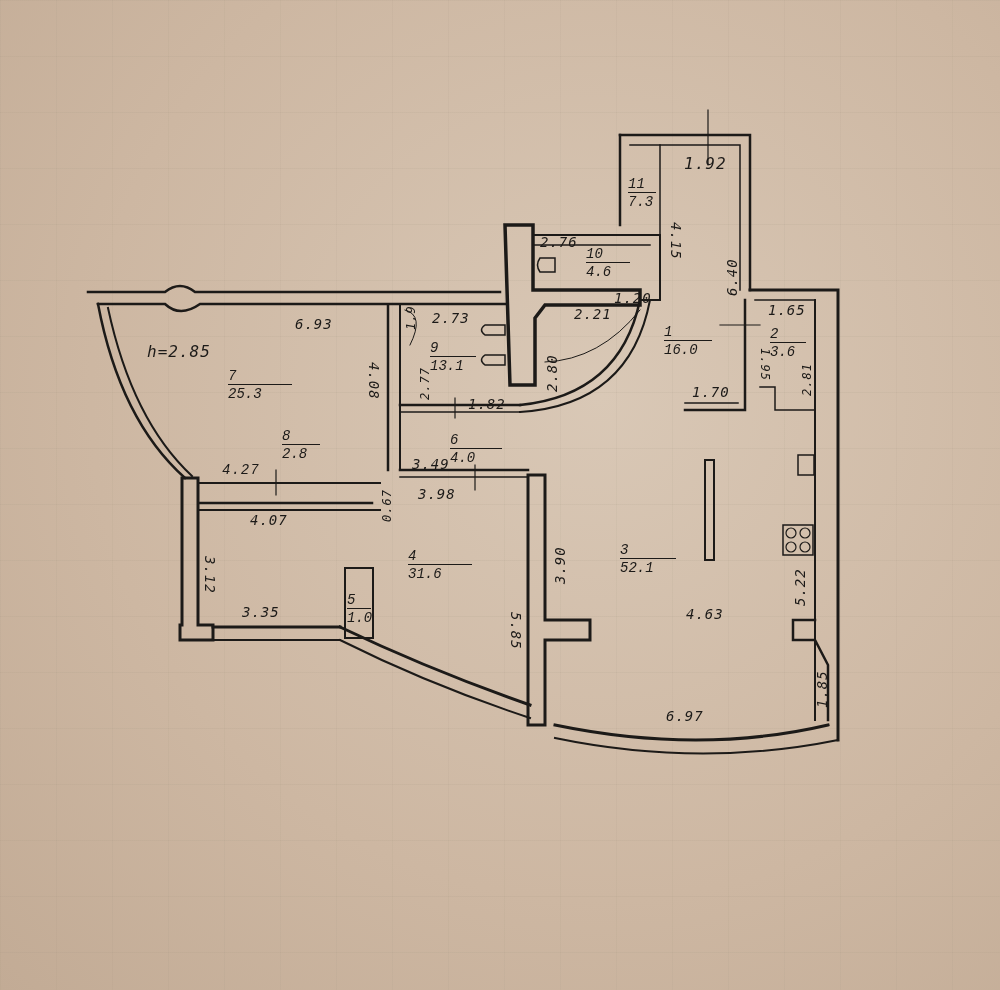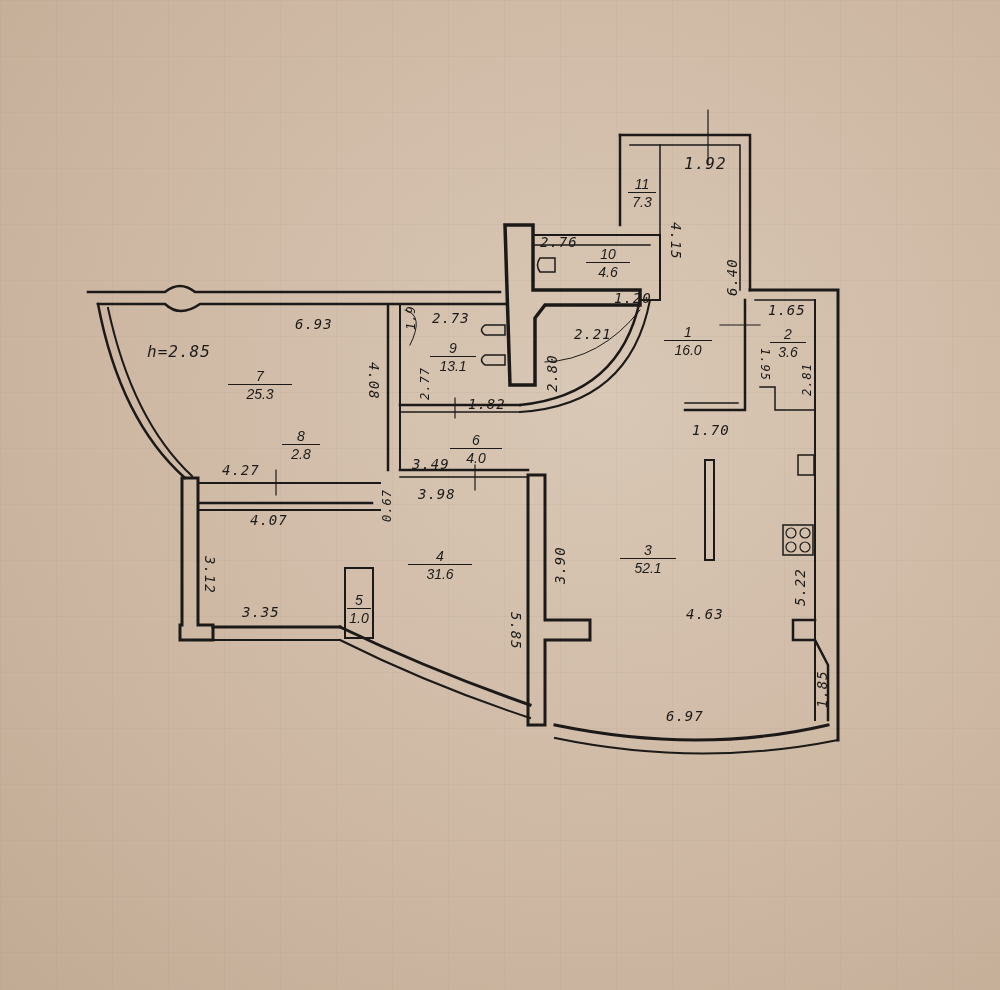--- a/index.html
+++ b/index.html
@@ -14,21 +14,21 @@
         linear-gradient(rgba(150,140,120,0.10) 1px, transparent 1px) 0 0 / 100% 56px,
         linear-gradient(90deg, rgba(150,140,120,0.08) 1px, transparent 1px) 0 0 / 56px 100%,
         radial-gradient(ellipse at 60% 40%, #d9c8b6 0%, #cdb7a2 60%, #c2ab95 100%);
     }
     svg.plan { position: absolute; left: 0; top: 0; }
     .lbl {
       position: absolute; font-family: "DejaVu Sans Mono", monospace;
       font-style: italic; color: #1c1a18; font-size: 14px; white-space: nowrap;
       letter-spacing: 1px;
     }
-    .room { position: absolute; text-align: center; font-family: Liberation Sans, sans-serif; font-style: italic; color: #1c1a18; }
+    .room { position: absolute; text-align: left; font-family: Liberation Mono, monospace; font-style: italic; color: #1c1a18; }
     .room .num { display: block; font-size: 14px; }
     .room .area { display: block; font-size: 14px; border-top: 1.5px solid #1c1a18; padding-top: 1px; }
     .v { transform: rotate(90deg); transform-origin: left top; }
     .vr { transform: rotate(-90deg); transform-origin: left top; }
   </style>
 </head>
 <body>
 
 <div class="paper">
 
@@ -156,33 +156,33 @@
   <div class="room" style="left:586px;top:246px;width:44px;">
     <span class="num">10</span>
     <span class="area">4.6</span>
   </div>
   <div class="room" style="left:628px;top:176px;width:28px;">
     <span class="num">11</span>
     <span class="area">7.3</span>
   </div>
 
   <div class="lbl" style="left:295px;top:316px;text-align:right;">6.93</div>
-  <div class="lbl" style="left:222px;top:462px;">4.27</div>
+  <div class="lbl" style="left:222px;top:462px;font-family:Liberation Mono, monospace;">4.27</div>
   <div class="lbl" style="left:250px;top:512px;">4.07</div>
   <div class="lbl" style="left:242px;top:604px;">3.35</div>
   <div class="lbl" style="left:432px;top:310px;">2.73</div>
   <div class="lbl" style="left:468px;top:396px;">1.82</div>
   <div class="lbl" style="left:412px;top:456px;">3.49</div>
   <div class="lbl" style="left:418px;top:486px;">3.98</div>
-  <div class="lbl" style="left:574px;top:326px;">2.21</div>
+  <div class="lbl" style="left:574px;top:306px;">2.21</div>
   <div class="lbl" style="left:540px;top:234px;">2.76</div>
   <div class="lbl" style="left:614px;top:290px;text-align:center;">1.20</div>
   <div class="lbl" style="left:684px;top:154px;font-size:16px;">1.92</div>
   <div class="lbl" style="left:768px;top:302px;">1.65</div>
-  <div class="lbl" style="left:692px;top:384px;margin-top:38px;">1.70</div>
+  <div class="lbl" style="left:692px;top:384px;">1.70</div>
   <div class="lbl" style="left:686px;top:606px;">4.63</div>
   <div class="lbl" style="left:666px;top:708px;">6.97</div>
 
   <div class="lbl v" style="left:382px;top:362px;">4.08</div>
   <div class="lbl vr" style="left:380px;top:522px;font-size:12px;">0.67</div>
   <div class="lbl v" style="left:218px;top:556px;">3.12</div>
   <div class="lbl vr" style="left:404px;top:330px;font-size:12px;">1.9</div>
   <div class="lbl vr" style="left:418px;top:400px;font-size:12px;">2.77</div>
   <div class="lbl vr" style="left:544px;top:392px;">2.80</div>
   <div class="lbl v" style="left:684px;top:222px;">4.15</div>

